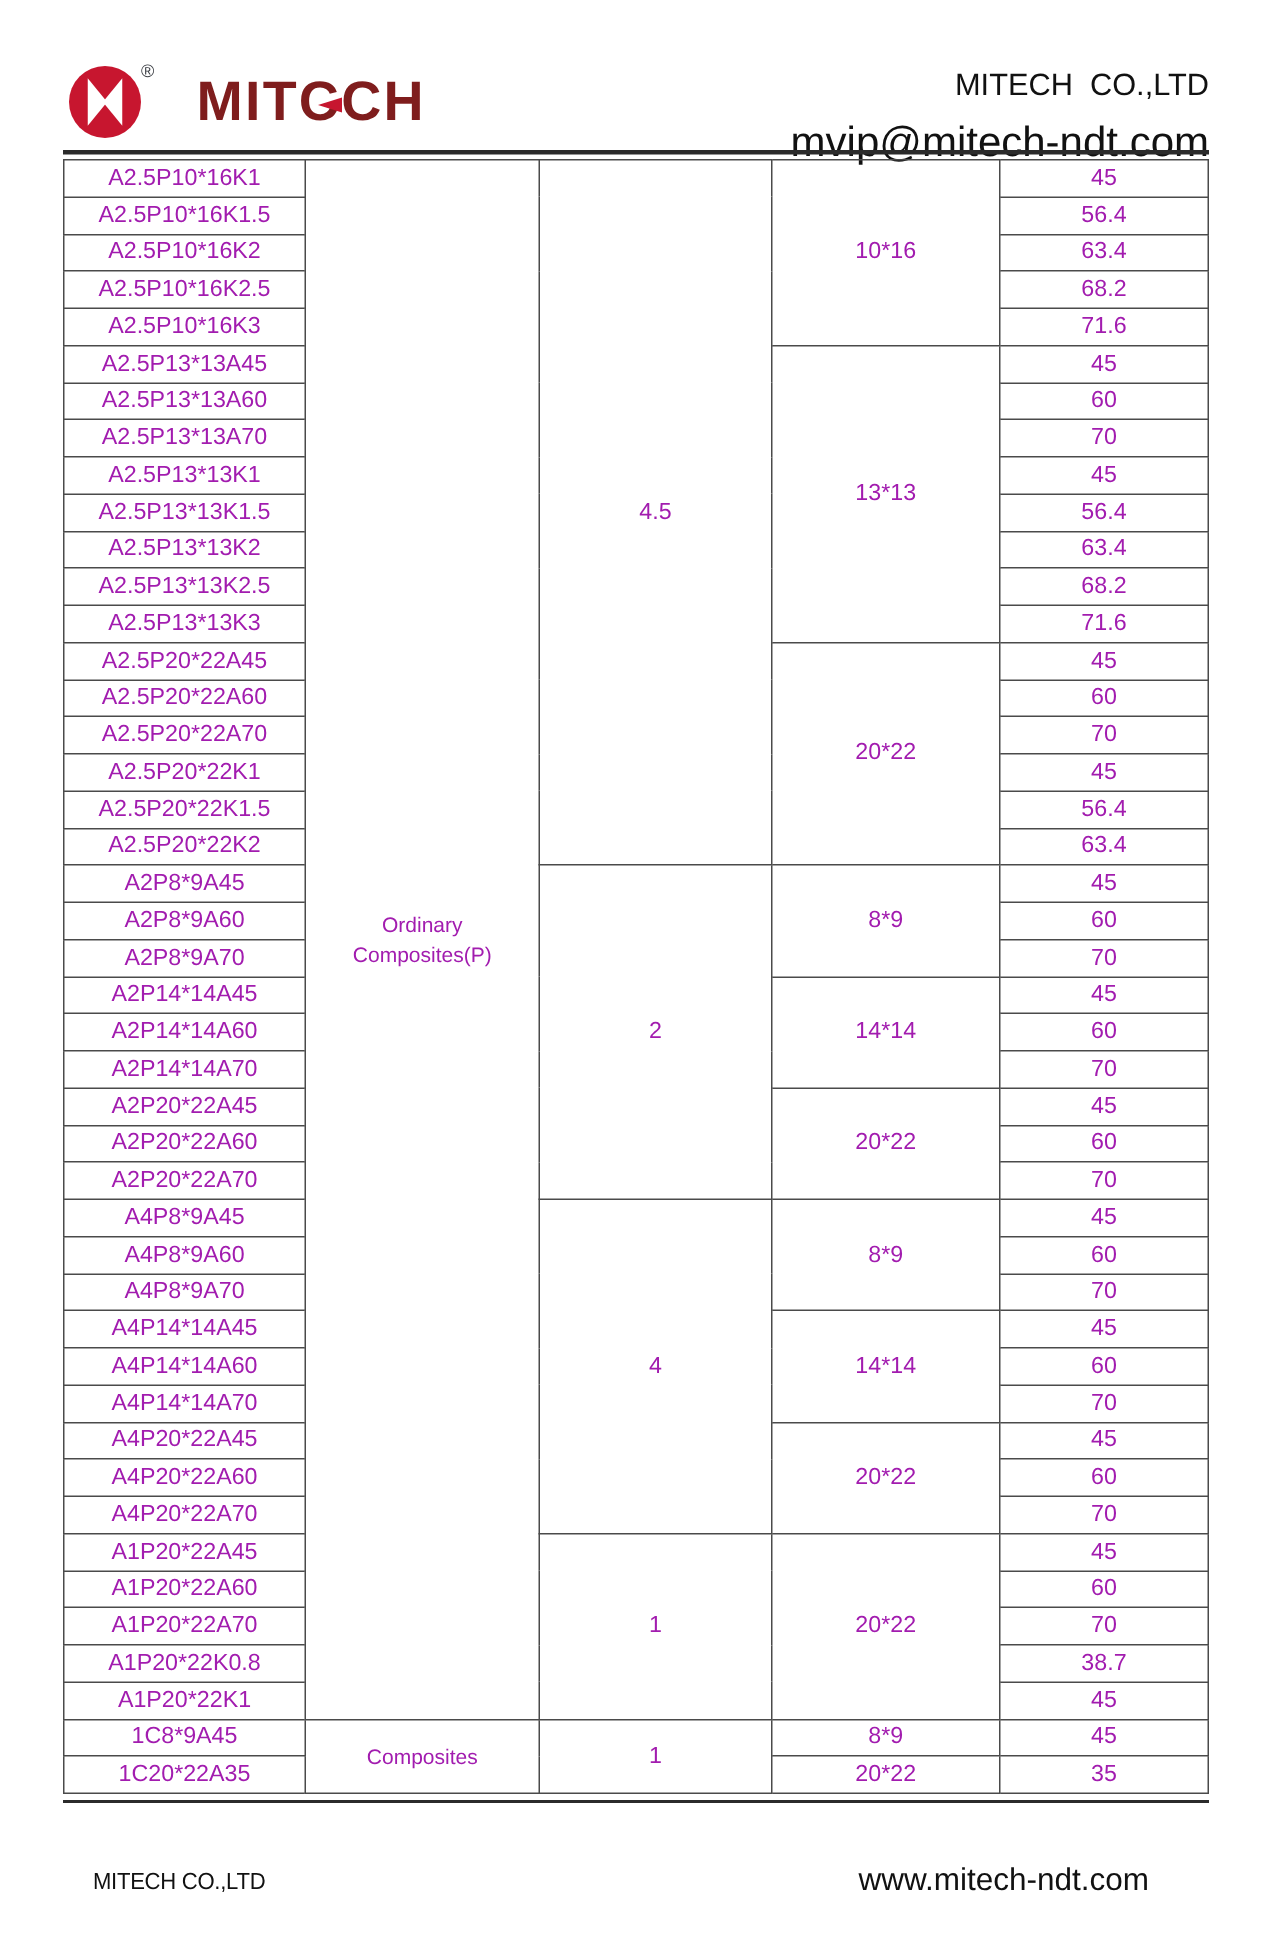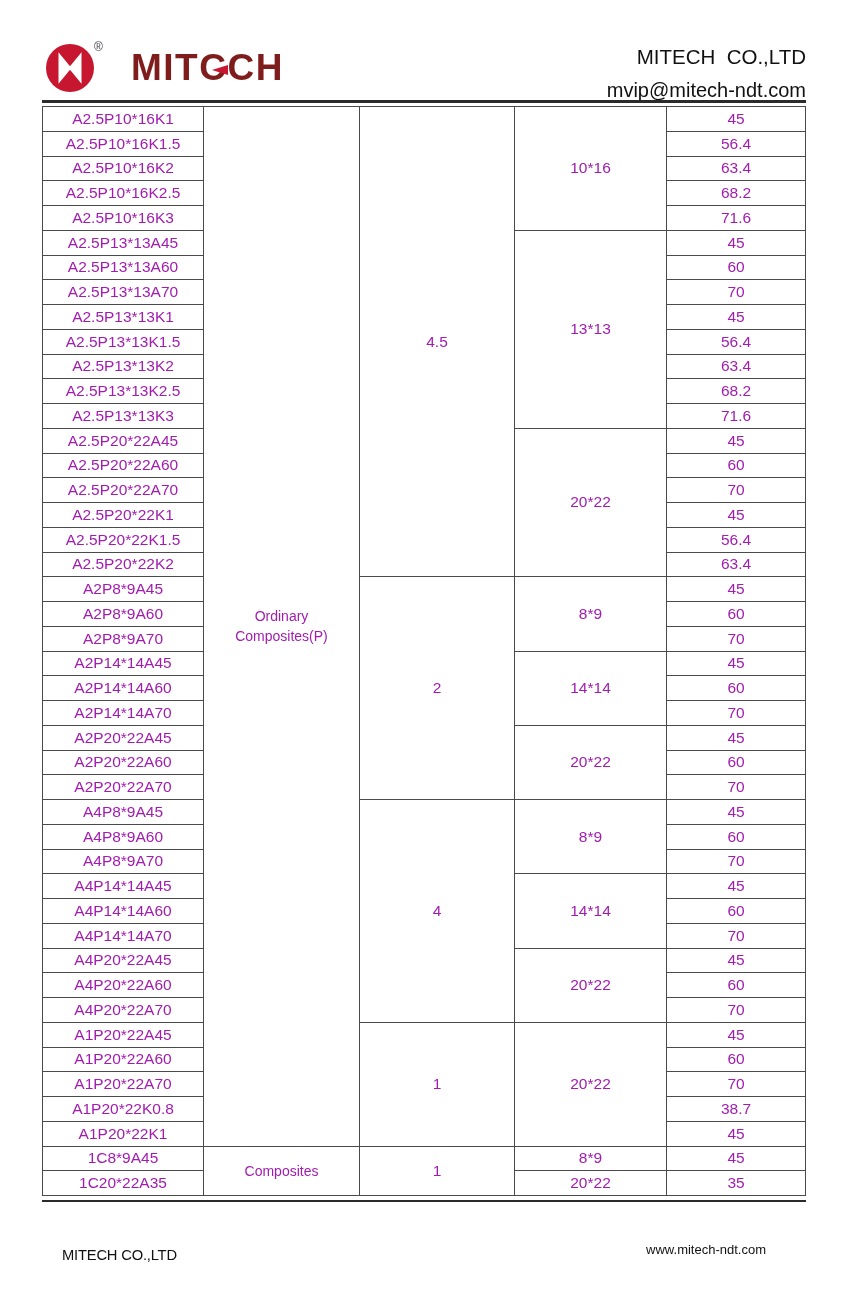--- a/index.html
+++ b/index.html
@@ -35,21 +35,21 @@
     width: 0; height: 0;
     border-right: 16px solid var(--brand-red, #c7162f);
     border-top: 5px solid transparent;
     border-bottom: 5px solid transparent;
   }
   .header-right {
     position: absolute; right: 44px; top: 45px;
     text-align: right; color: #111;
   }
   .header-company { font-size: 20.5px; white-space: pre; }
-  .header-email   { font-size: 20px; margin-top: 10px; }
+  .header-email   { font-size: 28px; margin-top: 10px; }
 
   .header-rule {
     position: absolute; left: 42px; top: 100px;
     width: 764px; height: 2.5px; background: #2b2b2b;
   }
 
   
   table.spec {
     position: absolute; left: 42px; top: 106px;
     width: 764px;
@@ -77,21 +77,21 @@
 
   
   .footer-left {
     position: absolute; left: 62px; top: 1246px;
     font-size: 15.5px; letter-spacing: -0.2px;
     transform: scaleX(0.95); transform-origin: left center;
     color: #111;
   }
   .footer-right {
     position: absolute; right: 84px; top: 1242px;
-    font-size: 13px; color: #111;
+    font-size: 21px; color: #111;
   }
 </style>
 </head>
 <body>
 
 <div class="logo" data-name="brand-logo">
   <span class="logo-mark" data-name="mitech-bowtie-logo-icon">
     <svg viewBox="0 0 100 100" aria-hidden="true">
       <circle cx="50" cy="50" r="50" fill="#c7162f"></circle>
       <polygon points="26,17 53,50 26,83" fill="#ffffff"></polygon>

